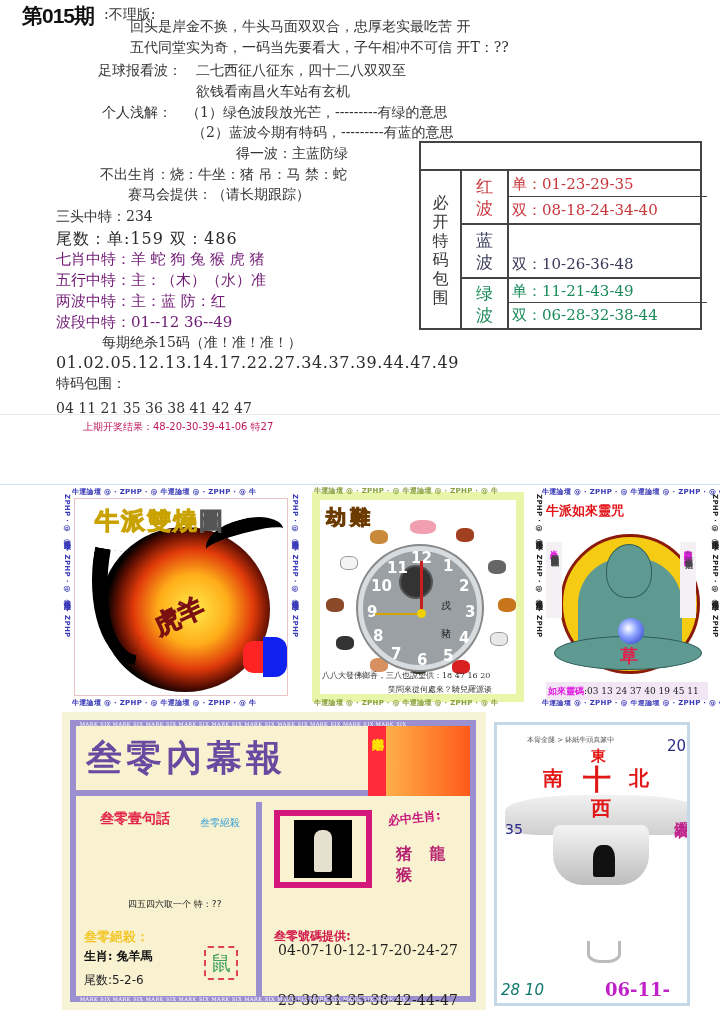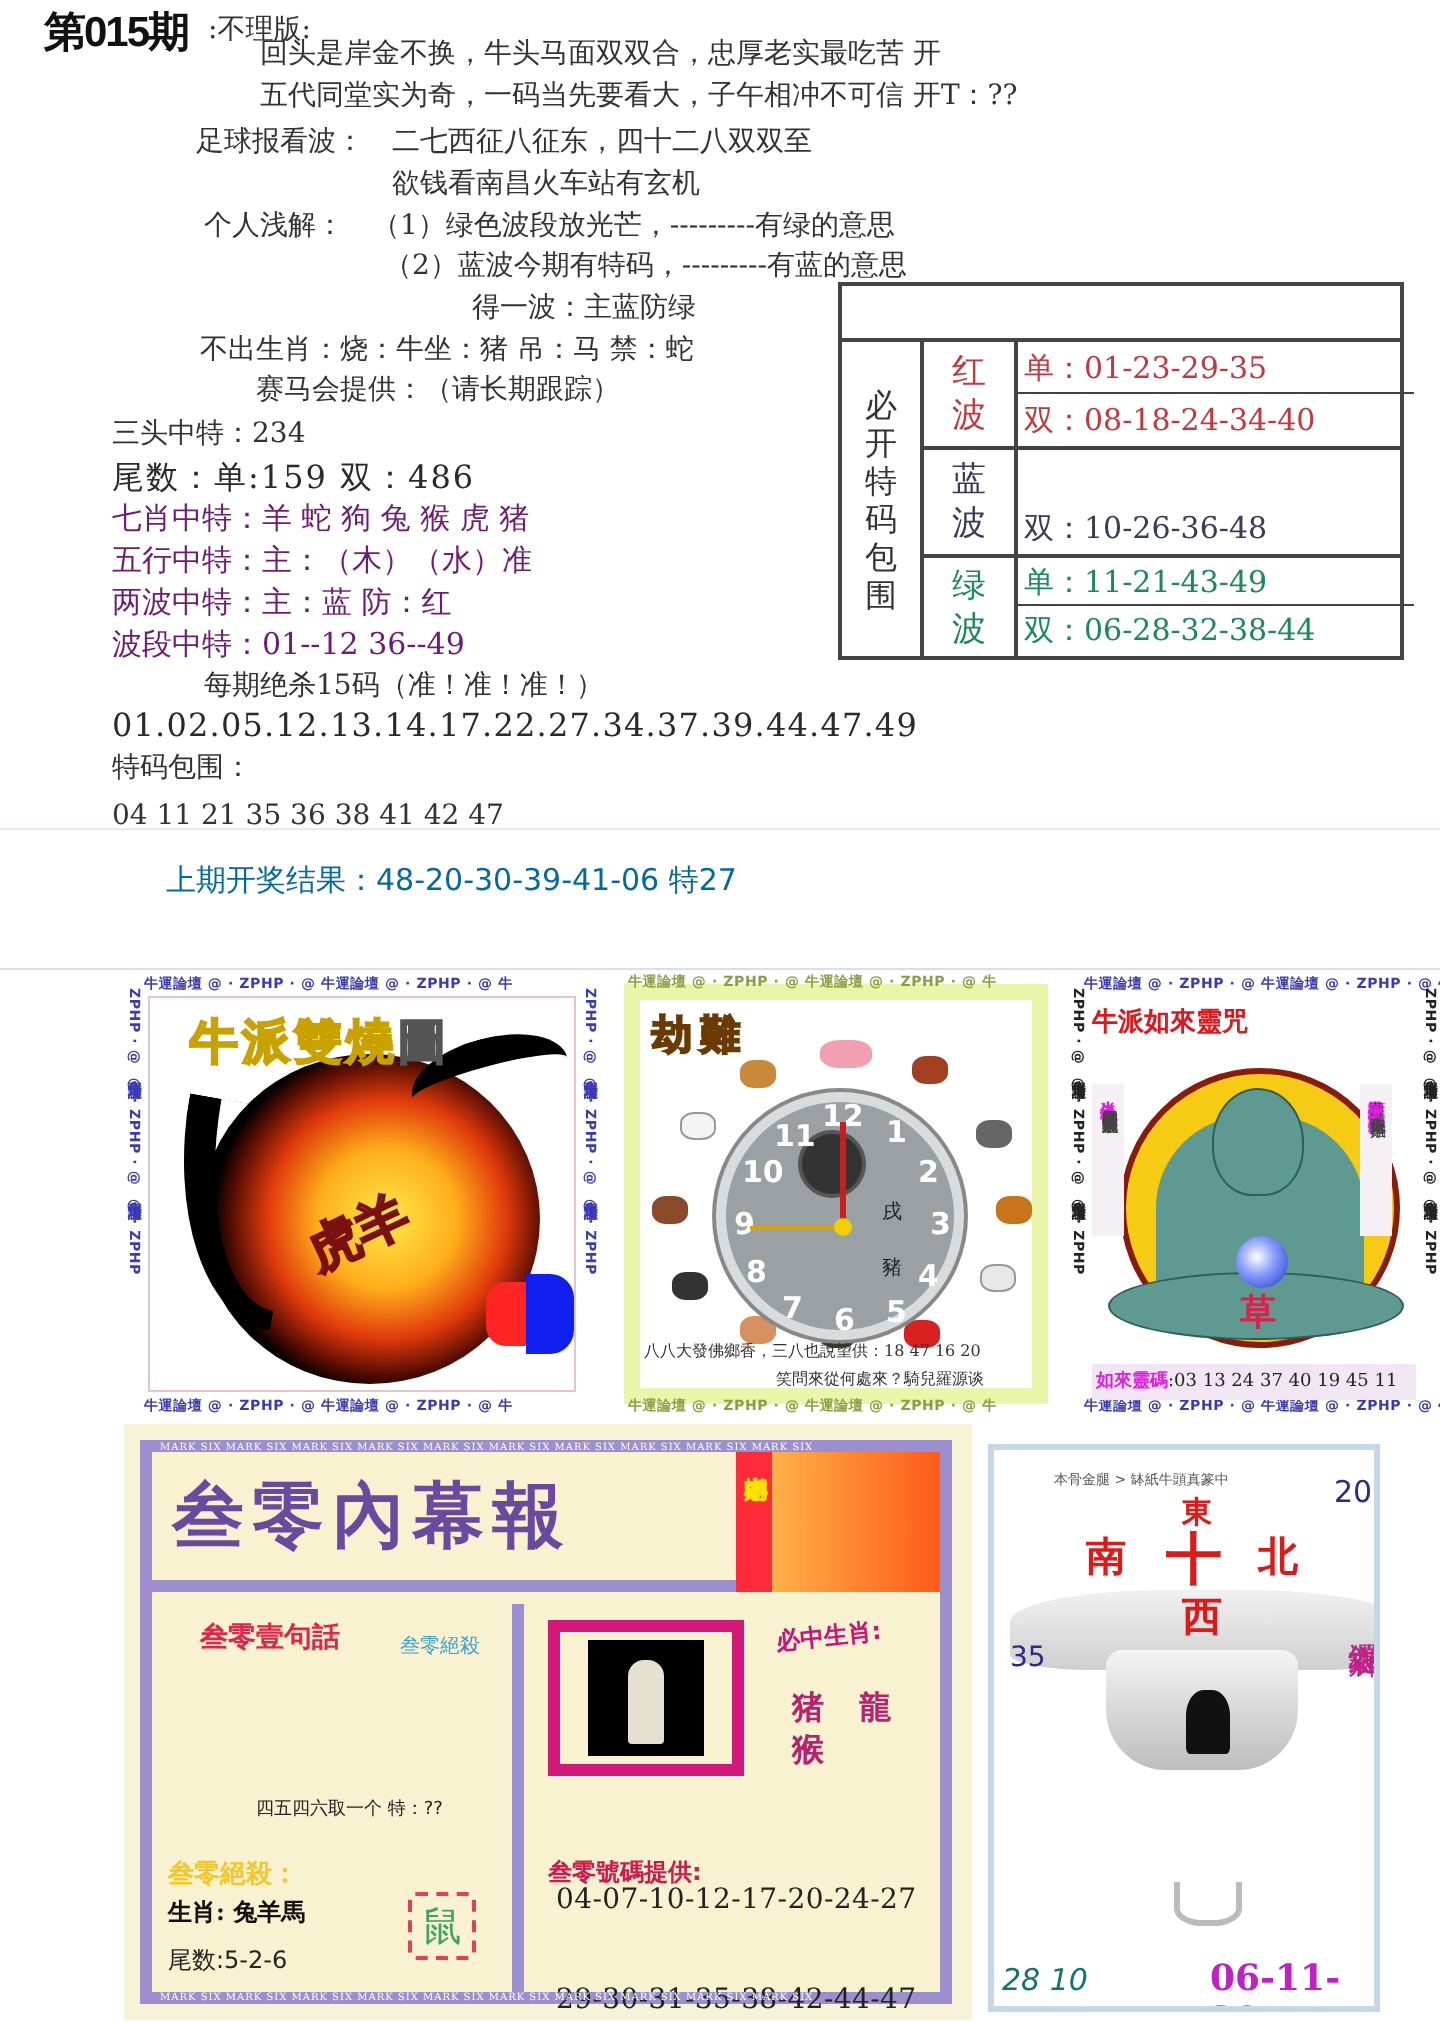--- a/index.html
+++ b/index.html
@@ -23,21 +23,21 @@
   .wt-side span { font-size: 16px; line-height: 19px; color: #333; }
   .wt-group { position: absolute; left: 41px; width: 238px; border-bottom: 2px solid #444; }
   .wt-group:last-child { border-bottom: none; }
   .wt-gname { position: absolute; left: 0; top: 0; width: 47px; height: 100%; border-right: 2px solid #444; display: flex; flex-direction: column; align-items: center; justify-content: center; font-size: 17px; line-height: 22px; }
   .wt-row { position: absolute; left: 47px; width: 198px; height: 26px; font-size: 15px; padding-left: 3px; line-height: 26px; }
   .wt-row.first { top: 0; border-bottom: 1px solid #444; }
   .wt-row.second { top: 26px; }
 
   
   .divider { position: absolute; left: 0; width: 720px; height: 1px; background: #e2ecf2; }
-  .last-result { left: 83px; top: 431px; font-family: "DejaVu Sans", "Liberation Sans", sans-serif; font-size: 15px; color: #0369a1; }
+  .last-result { left: 83px; top: 420px; font-family: "DejaVu Sans", "Liberation Sans", sans-serif; font-size: 10px; color: #be185d; }
 
   
   .tile { position: absolute; overflow: hidden; }
   .wm { position: absolute; font-family: "DejaVu Sans", sans-serif; font-size: 7px; font-weight: bold; color: #3a3ab8; white-space: nowrap; letter-spacing: 0.3px; }
   .wm.v { writing-mode: vertical-rl; }
 
   
   .t1 { left: 62px; top: 486px; width: 238px; height: 222px; background: #fff; }
   .t1 .inner { position: absolute; left: 12px; top: 12px; width: 214px; height: 198px; background: #fff; border: 1px solid #e8c4c4; }
   .t1 .title { position: absolute; left: 20px; top: 6px; font-size: 24px; font-weight: bold; color: #fff59a; -webkit-text-stroke: 1px #c9a200; font-family: "DejaVu Sans", sans-serif; letter-spacing: 2px; }

